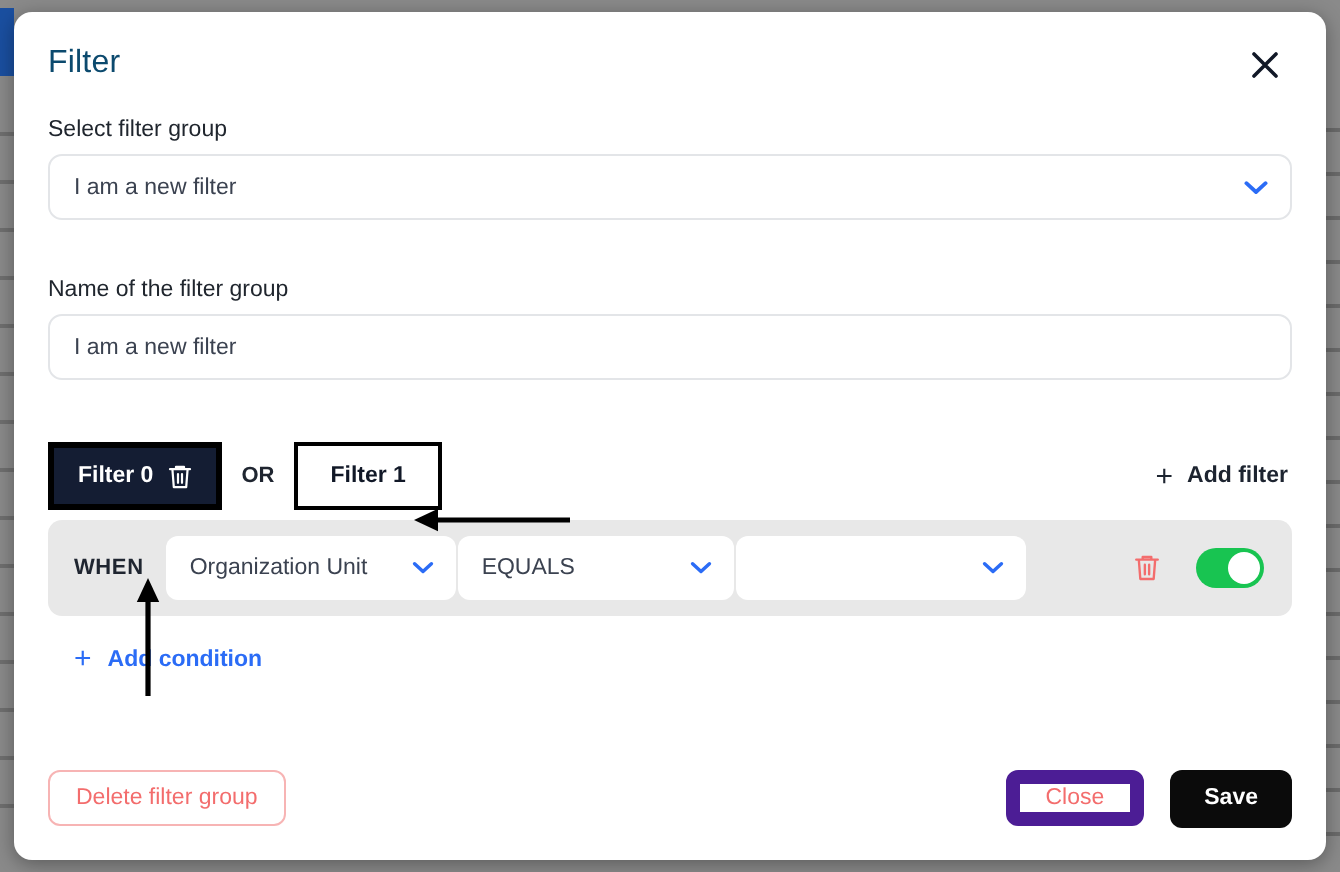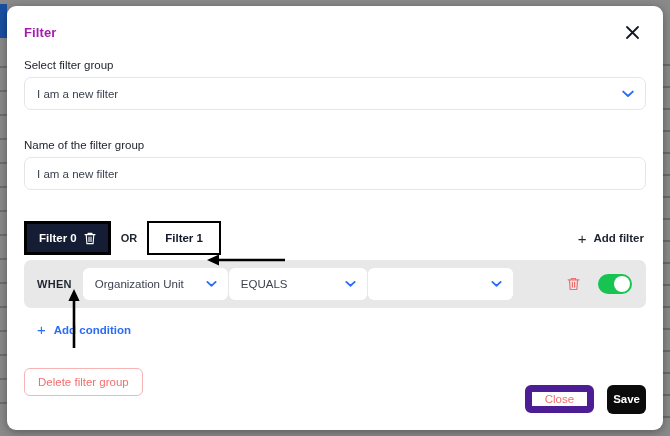--- a/index.html
+++ b/index.html
@@ -65,23 +65,23 @@
   
   .modal-header {
     height: 52px;
     display: flex;
     align-items: center;
     justify-content: space-between;
     padding: 0 18px 0 17px;
     flex: 0 0 auto;
   }
   .modal-title {
-    font-size: 13px;
-    font-weight: bold;
-    color: #a21caf;
+    font-size: 16px;
+    font-weight: normal;
+    color: #0c4a6e;
     letter-spacing: .1px;
   }
   .close-btn {
     width: 26px; height: 26px;
     display: flex; align-items: center; justify-content: center;
     cursor: pointer;
   }
   .close-btn svg { display: block; }
 
   
@@ -254,20 +254,21 @@
     font-weight: normal;
     line-height: 1;
     color: #2b6cf6;
   }
 
   
   .modal-footer {
     flex: 0 0 auto;
     height: 62px;
     display: flex;
+    align-items: center;
     padding: 0 17px;
   }
   .btn {
     font-size: 11.5px;
     border-radius: 6px;
     cursor: pointer;
     display: flex;
     align-items: center;
     justify-content: center;
     height: 28px;
@@ -288,21 +289,21 @@
     border: 7px solid #4c1d95;
     color: #f36d6d;
     background: #fff;
     padding: 0 13px;
   }
   .btn-save {
     background: #0b0b0b;
     color: #ffffff;
     font-weight: bold;
     border: none;
-    padding: 0 6px;
+    padding: 0 17px;
     height: 29px;
   }
 
   
   .annot { position: absolute; pointer-events: none; }
   #arrow-to-filter1 { left: 198px; top: 193px; }
   #arrow-to-org { left: 58px; top: 230px; }
 </style>
 </head>
 <body>

